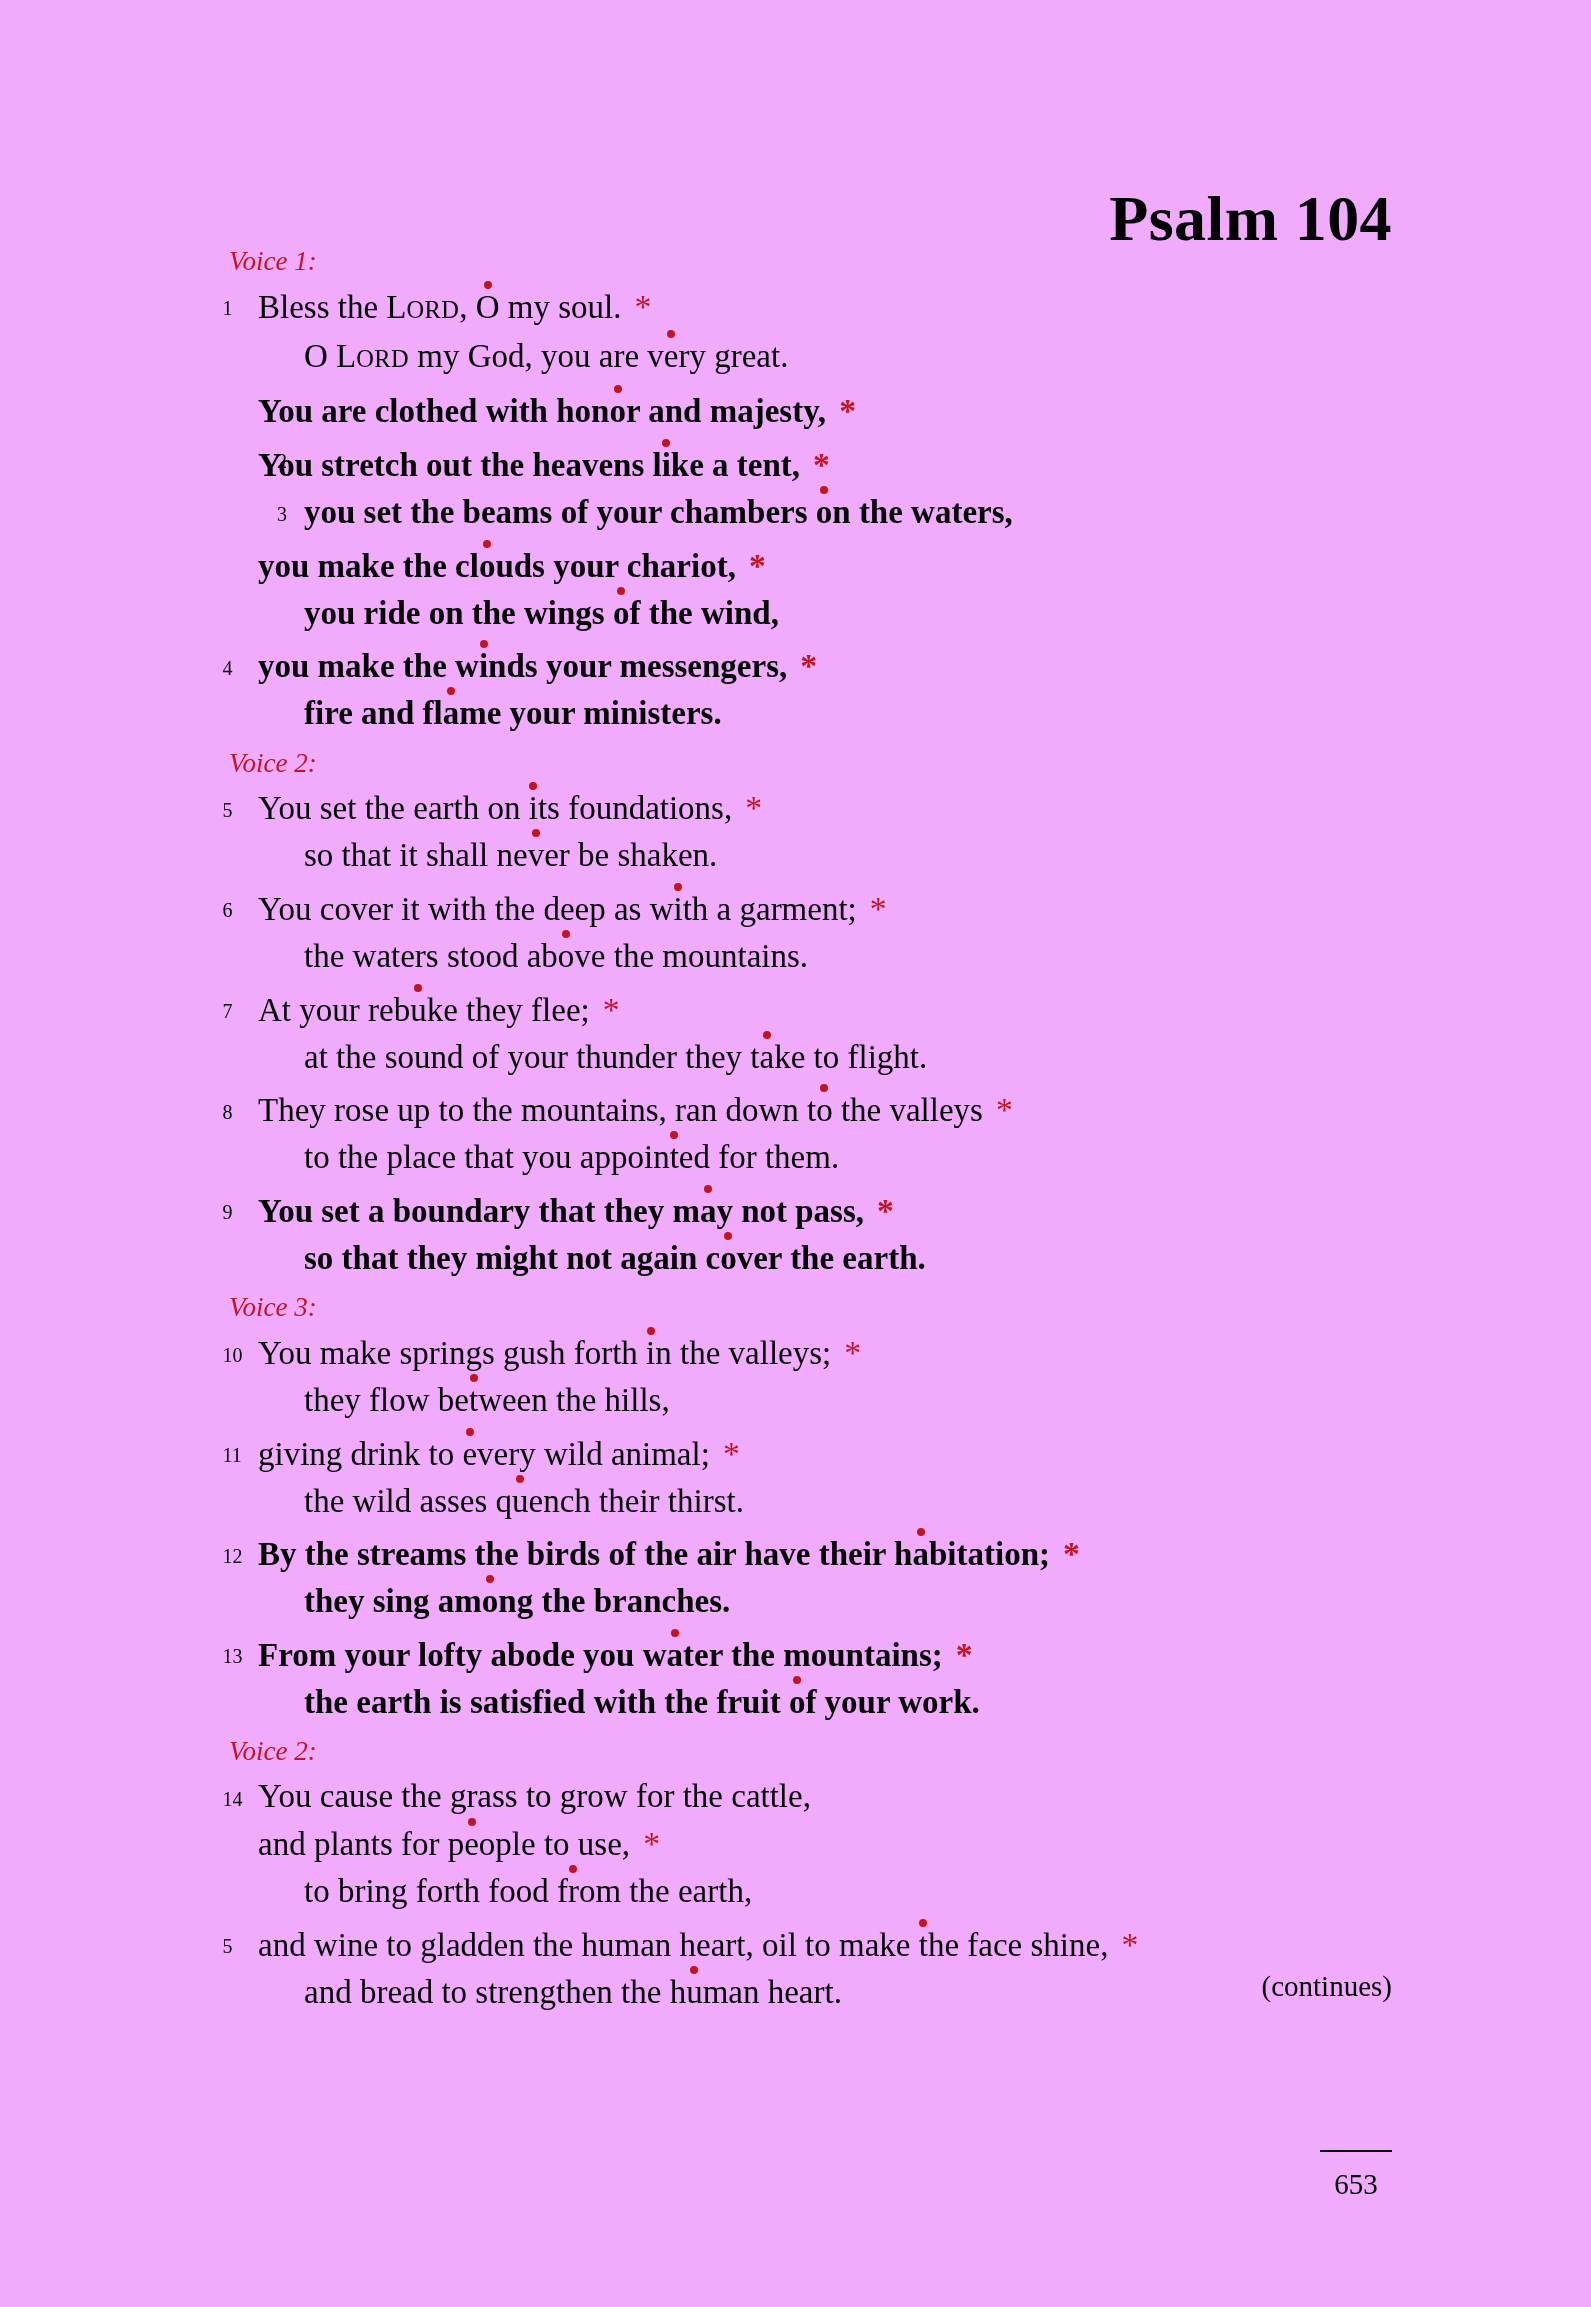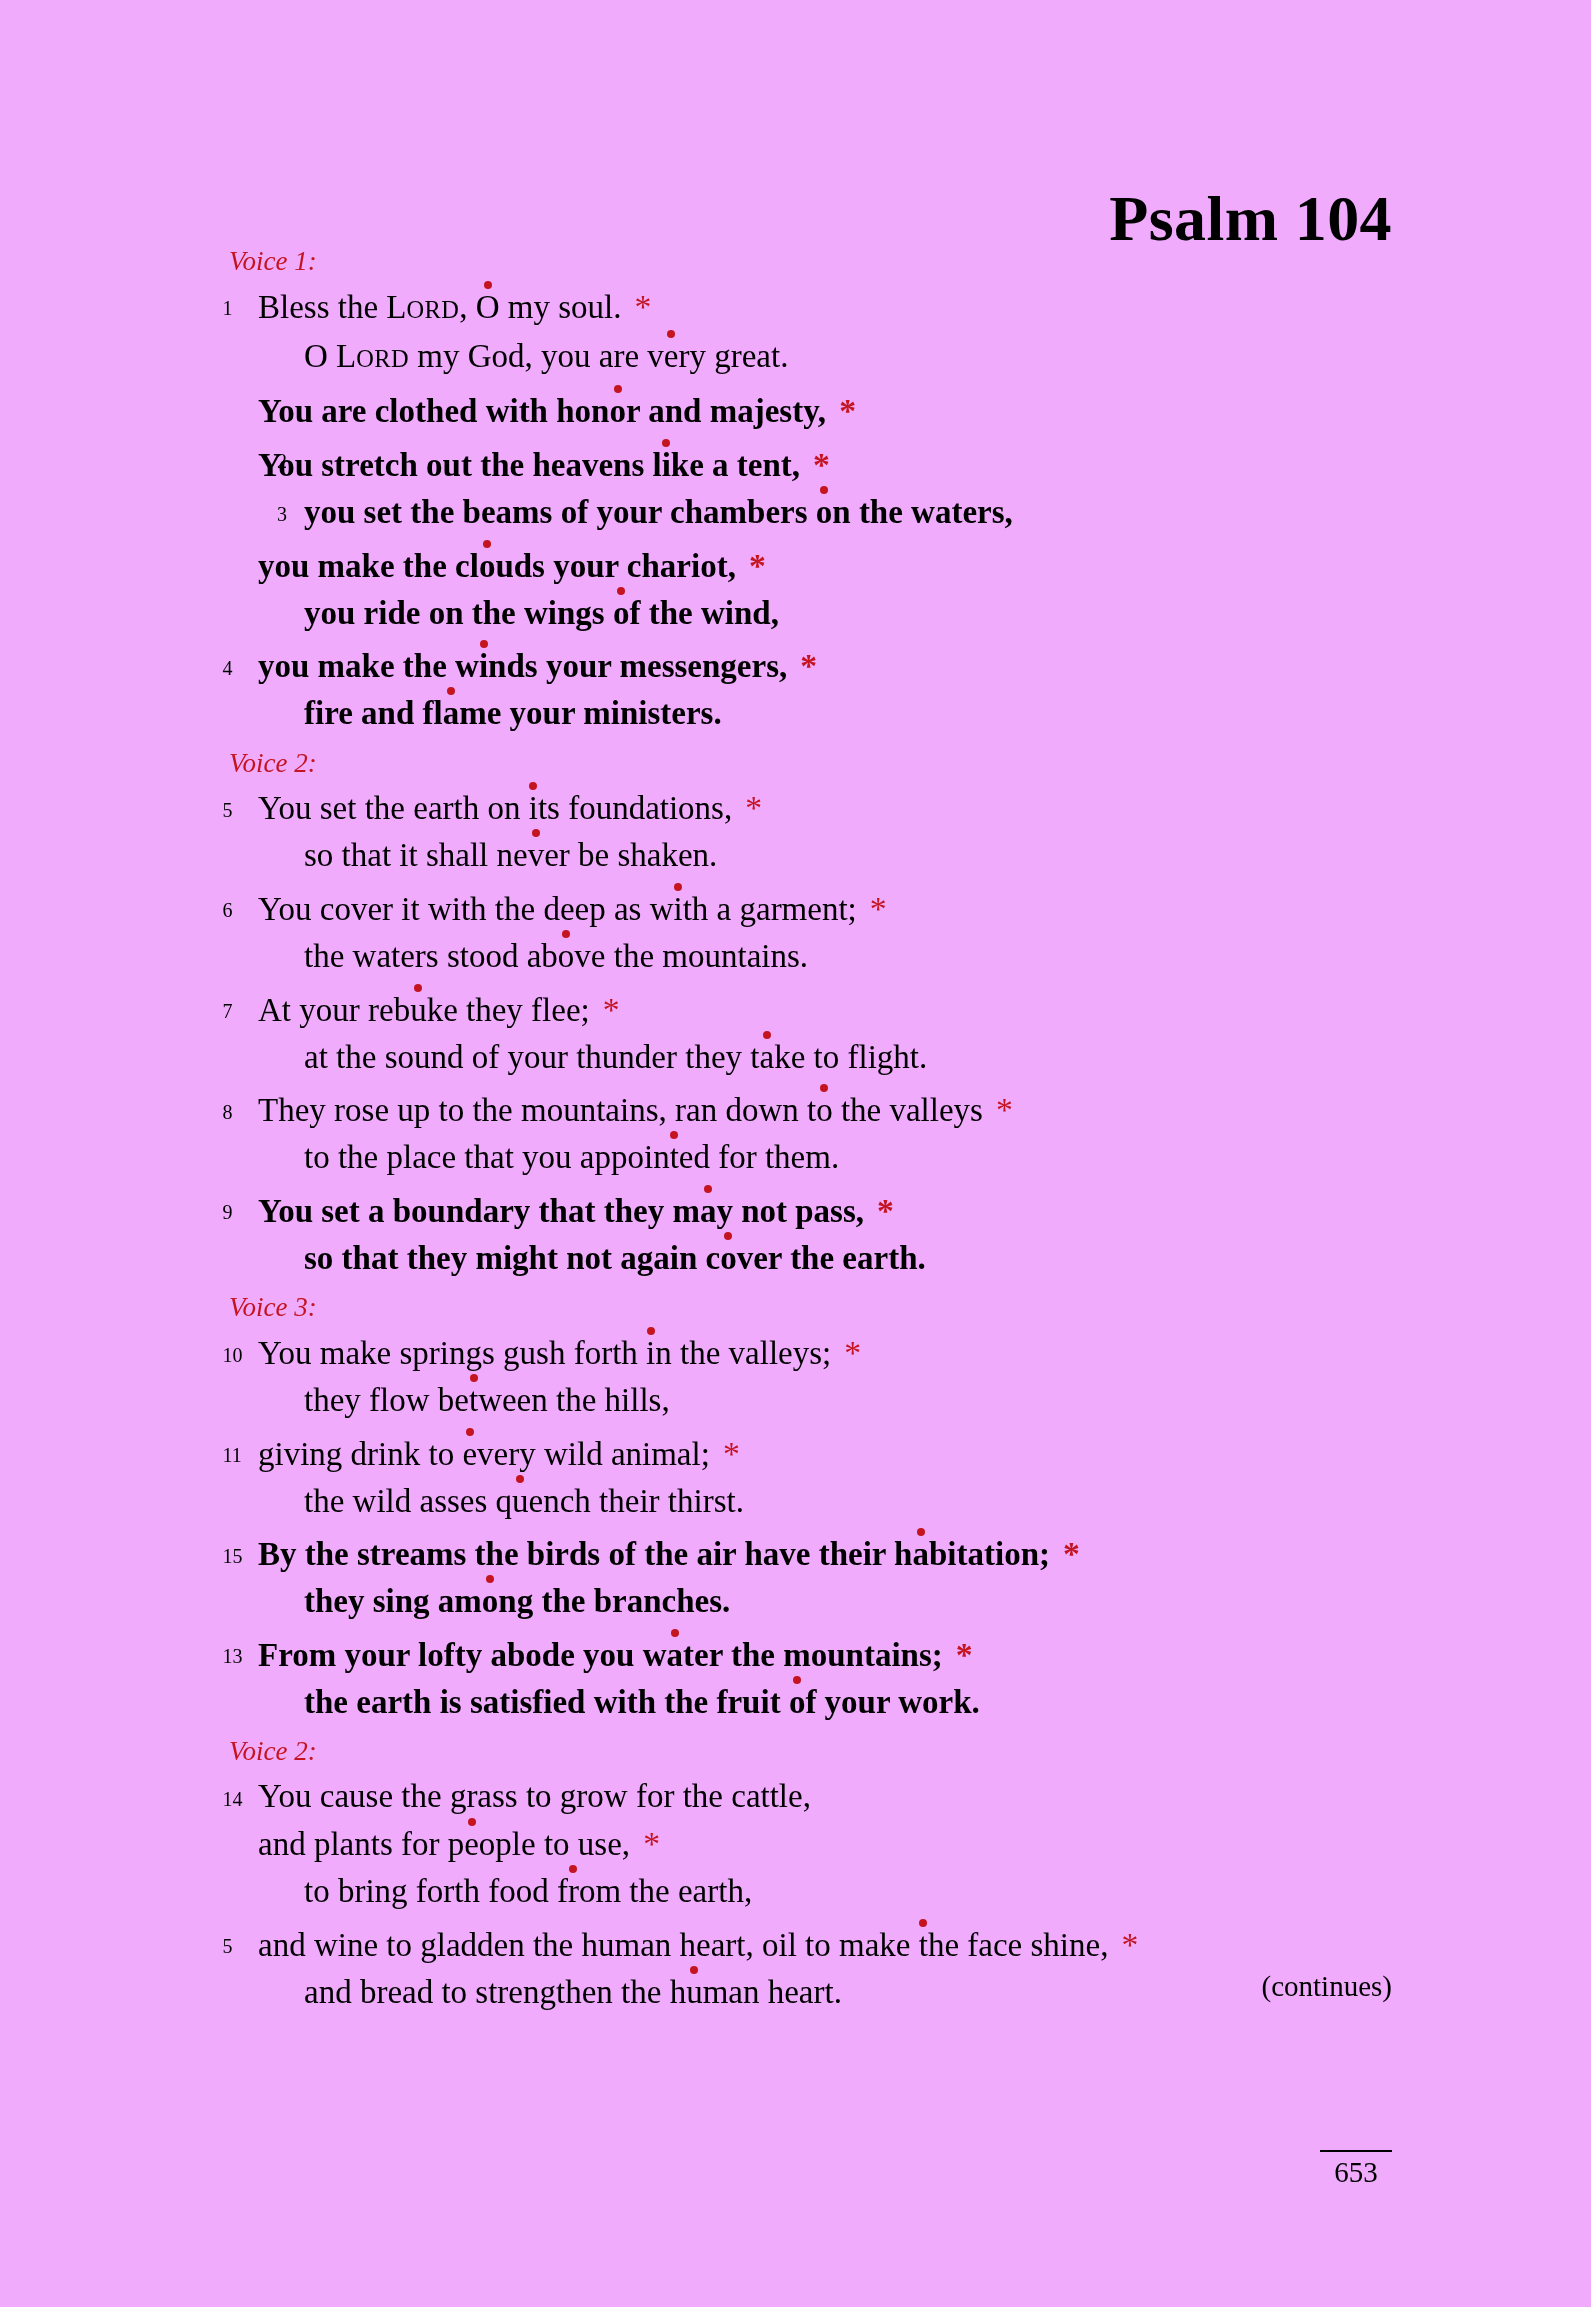--- a/index.html
+++ b/index.html
@@ -88,21 +88,21 @@
     font-weight: normal;
     margin-left: 40px;
   }
   .footer {
     position: absolute;
     top: 2150px;
     right: 199px;
     width: 72px;
     border-top: 2.4px solid #000000;
     text-align: center;
-    padding-top: 4px;
+    padding-top: 16px;
     font-size: 29px;
   }
 </style>
 </head>
 <body style="color: rgb(0, 0, 0); background: rgb(255, 255, 255);">
 
 <div class="page">
 
   <h1 class="page-title">Psalm 104</h1>
 
@@ -152,21 +152,21 @@
       <div class="voice">Voice 3:</div>
       <div class="verse">
         <div class="line i0"><span class="vnum">10</span><span class="ltext">You make springs gush forth <span class="dd">i</span>n the valleys; <span class="ast">*</span></span></div>
         <div class="line i1"><span class="ltext">they flow be<span class="dd">t</span>ween the hills,</span></div>
       </div>
       <div class="verse">
         <div class="line i0"><span class="vnum">11</span><span class="ltext">giving drink to <span class="dd">e</span>very wild animal; <span class="ast">*</span></span></div>
         <div class="line i1"><span class="ltext">the wild asses q<span class="dd">u</span>ench their thirst.</span></div>
       </div>
       <div class="verse">
-        <div class="line i0 bold"><span class="vnum">15</span><span class="ltext">By the streams the birds of the air have their h<span class="dd">a</span>bitation; <span class="ast">*</span></span></div>
+        <div class="line i0 bold"><span class="vnum">12</span><span class="ltext">By the streams the birds of the air have their h<span class="dd">a</span>bitation; <span class="ast">*</span></span></div>
         <div class="line i1 bold"><span class="ltext">they sing am<span class="dd">o</span>ng the branches.</span></div>
       </div>
       <div class="verse">
         <div class="line i0 bold"><span class="vnum">13</span><span class="ltext">From your lofty abode you w<span class="dd">a</span>ter the mountains; <span class="ast">*</span></span></div>
         <div class="line i1 bold"><span class="ltext">the earth is satisfied with the fruit <span class="dd">o</span>f your work.</span></div>
       </div>
       <div class="voice">Voice 2:</div>
       <div class="verse">
         <div class="line i0"><span class="vnum">14</span><span class="ltext">You cause the grass to grow for the cattle,</span></div>
         <div class="line i0"><span class="ltext">and plants for p<span class="dd">e</span>ople to use, <span class="ast">*</span></span></div>

